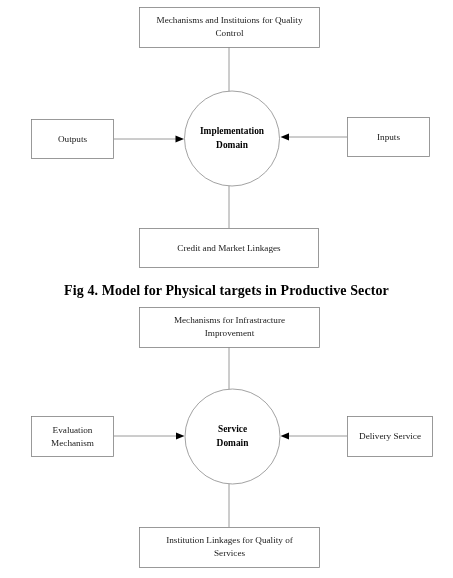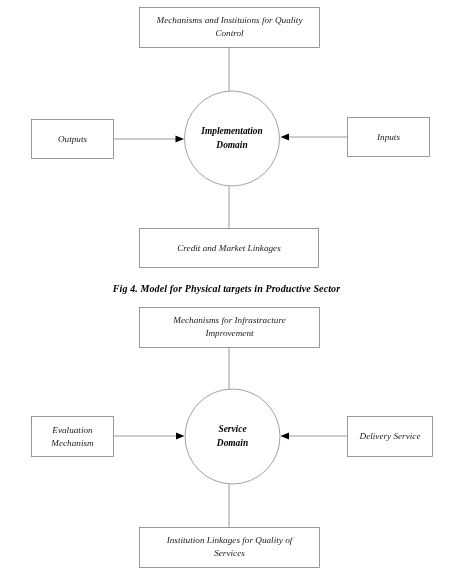--- a/index.html
+++ b/index.html
@@ -12,21 +12,20 @@
     height: 578px;
     font-family: "Liberation Serif", serif;
     color: #000000;
     overflow: hidden;
     position: relative;
   }
   #stage {
     position: relative;
     width: 453px;
     height: 578px;
-    font-style: italic;
   }
   svg.diagram {
     position: absolute;
     left: 0;
     top: 0;
     width: 453px;
     height: 578px;
     display: block;
   }
   .box-rect {
@@ -62,21 +61,21 @@
     fill: #000000;
     text-anchor: middle;
     dominant-baseline: middle;
   }
   .caption-text {
     position: absolute;
     left: 0;
     width: 453px;
     text-align: center;
     font-family: "Liberation Serif", serif;
-    font-size: 10px;
+    font-size: 14px;
     font-weight: bold;
     color: #000000;
     letter-spacing: 0.1px;
   }
   #figure-caption { top: 283px; }
 </style>
 </head>
 <body>
 
 <div id="stage">

